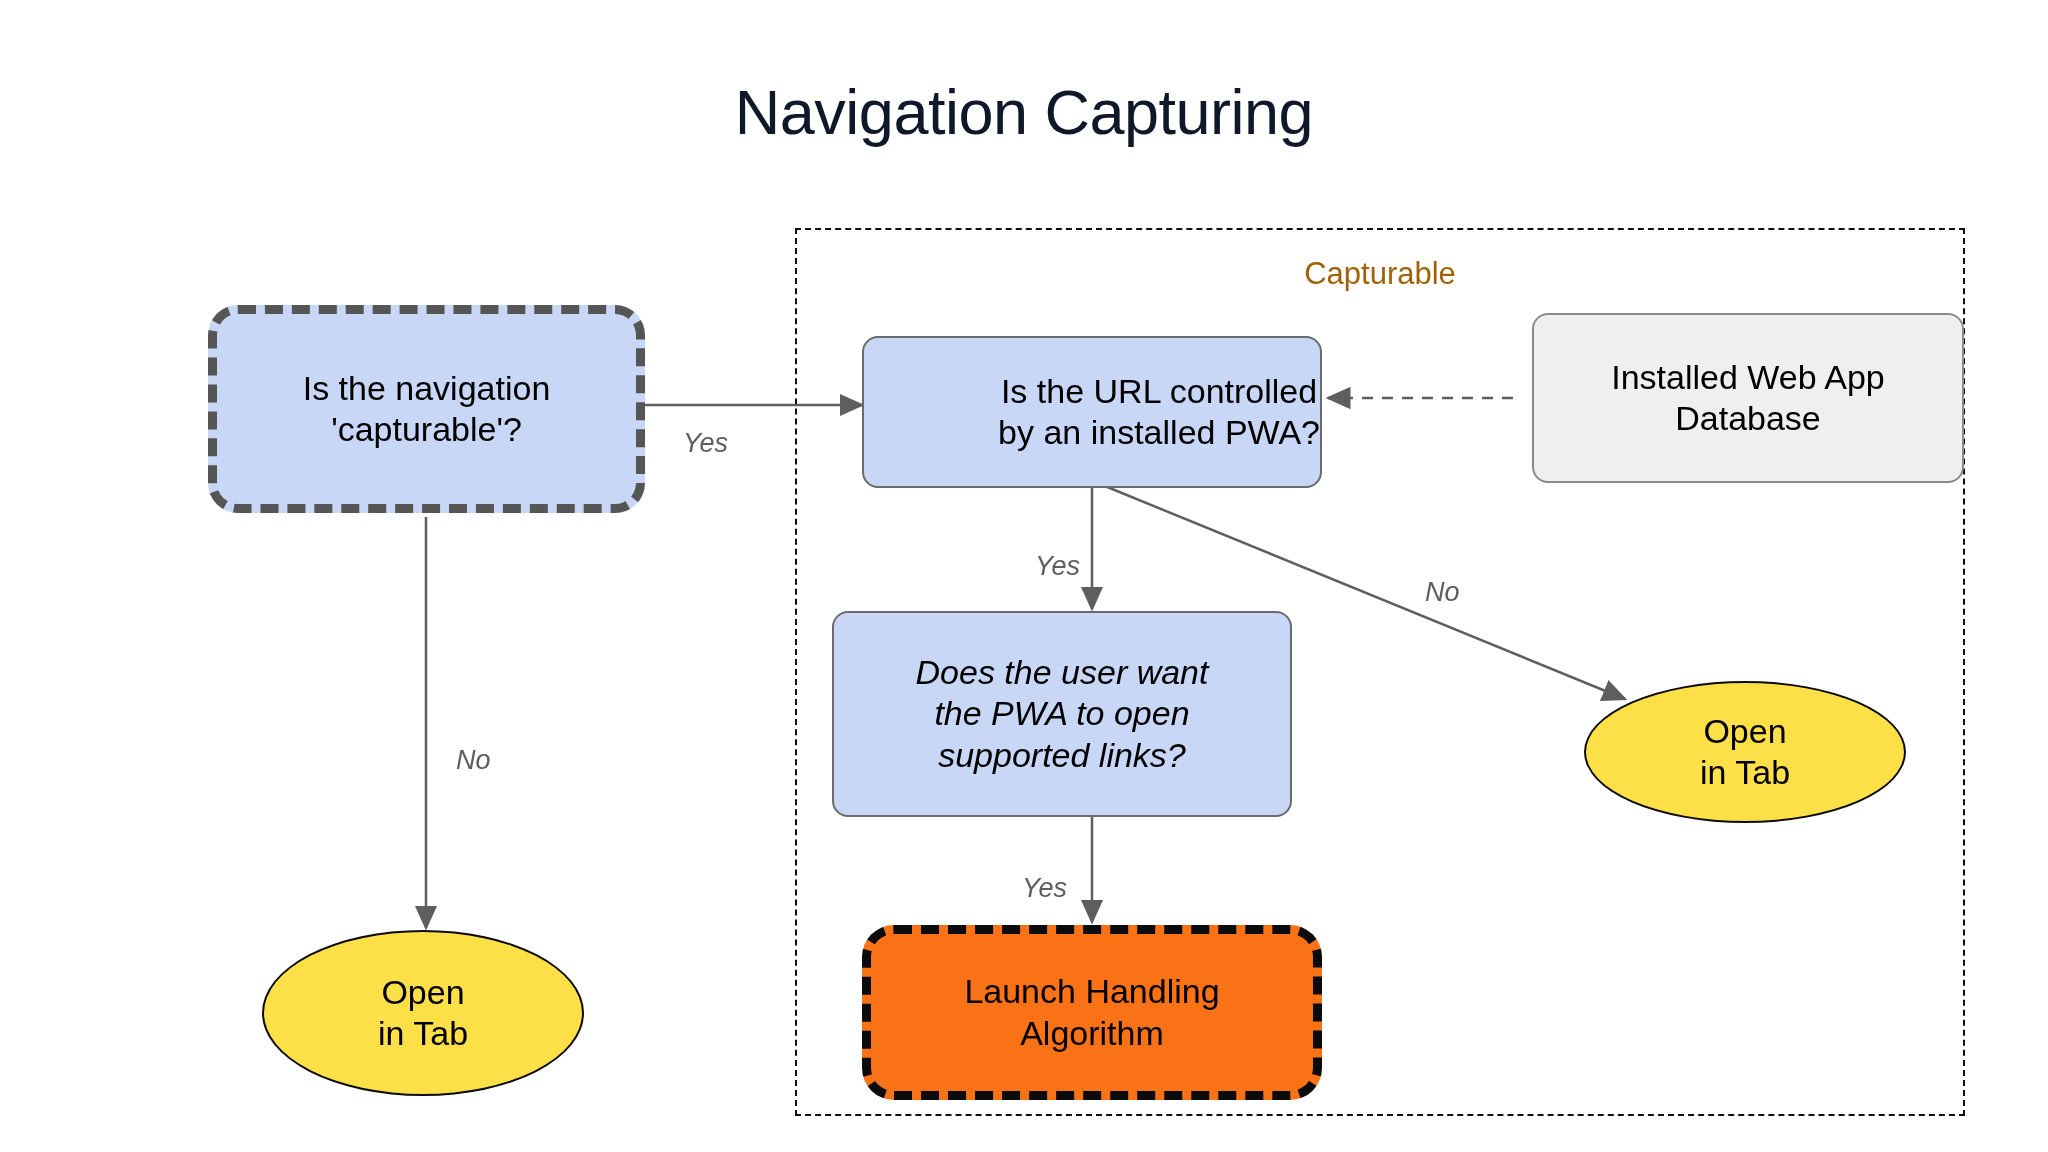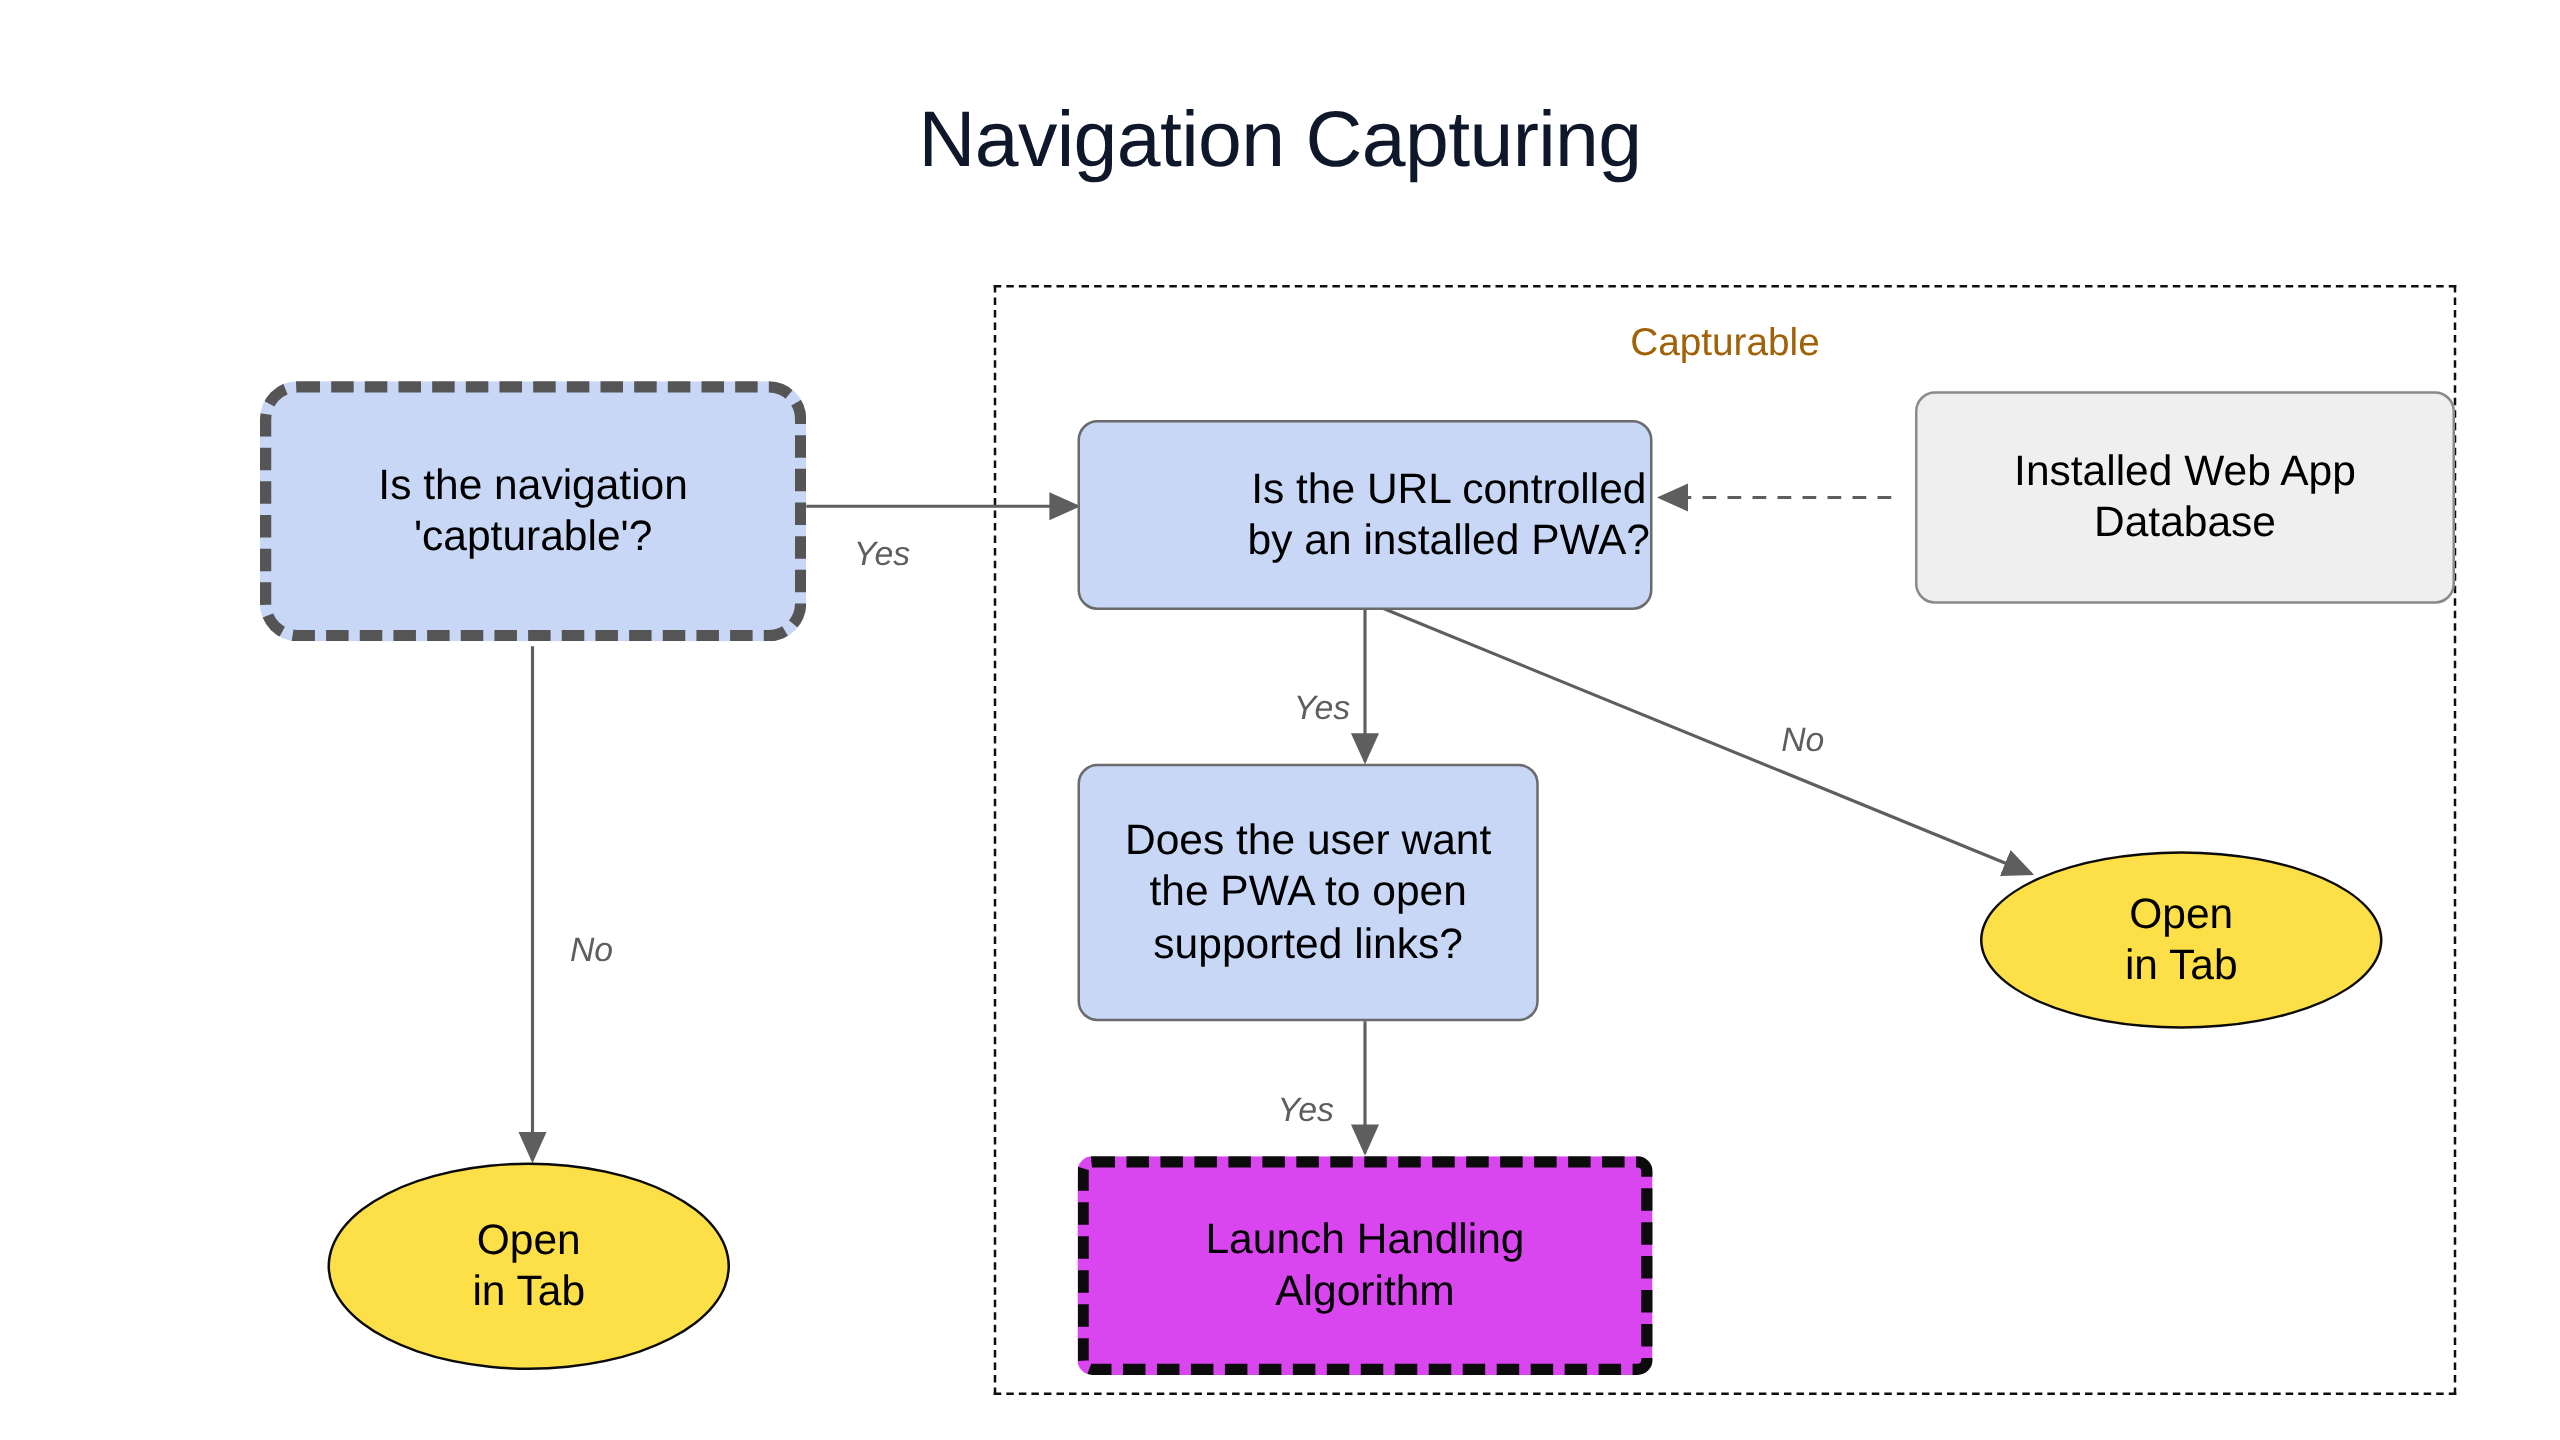--- a/index.html
+++ b/index.html
@@ -82,37 +82,37 @@
     border-radius: 30px;
     font-size: 34px;
   }
   .box-gray {
     background: #efefef;
     border: 2px solid #8a8a8a;
     border-radius: 16px;
     font-size: 34px;
   }
   .box-pink-dashed {
-    background: #d946ef;
+    background: #f97316;
     border: 9px dashed #0b0b0b;
-    border-radius: 12px;
+    border-radius: 32px;
     font-size: 34px;
   }
   .ellipse-green {
     background: #fde047;
     border: 2px solid #0b0b0b;
     border-radius: 50%;
     font-size: 34px;
   }
 
   
   #node-is-capturable   { left: 208px;  top: 305px;  width: 437px;  height: 208px; }
   #node-is-url          { left: 862px;  top: 336px;  width: 460px;  height: 152px; justify-content: flex-end; }
   #node-db              { left: 1513px; top: 313px;  width: 432px;  height: 170px; margin-left: 19px; }
-  #node-user-want       { left: 862px;  top: 611px;  width: 369px;  height: 206px; }
+  #node-user-want       { left: 832px;  top: 611px;  width: 460px;  height: 206px; font-style: italic; }
   #node-launch-handling { left: 862px;  top: 925px;  width: 460px;  height: 175px; }
   #node-open-tab-left   { left: 262px;  top: 930px;  width: 322px;  height: 166px; }
   #node-open-tab-right  { left: 1584px; top: 681px;  width: 322px;  height: 142px; }
 
   
   .edge-label {
     position: absolute;
     font-size: 27px;
     color: #5e5e5e;
     line-height: 1;

